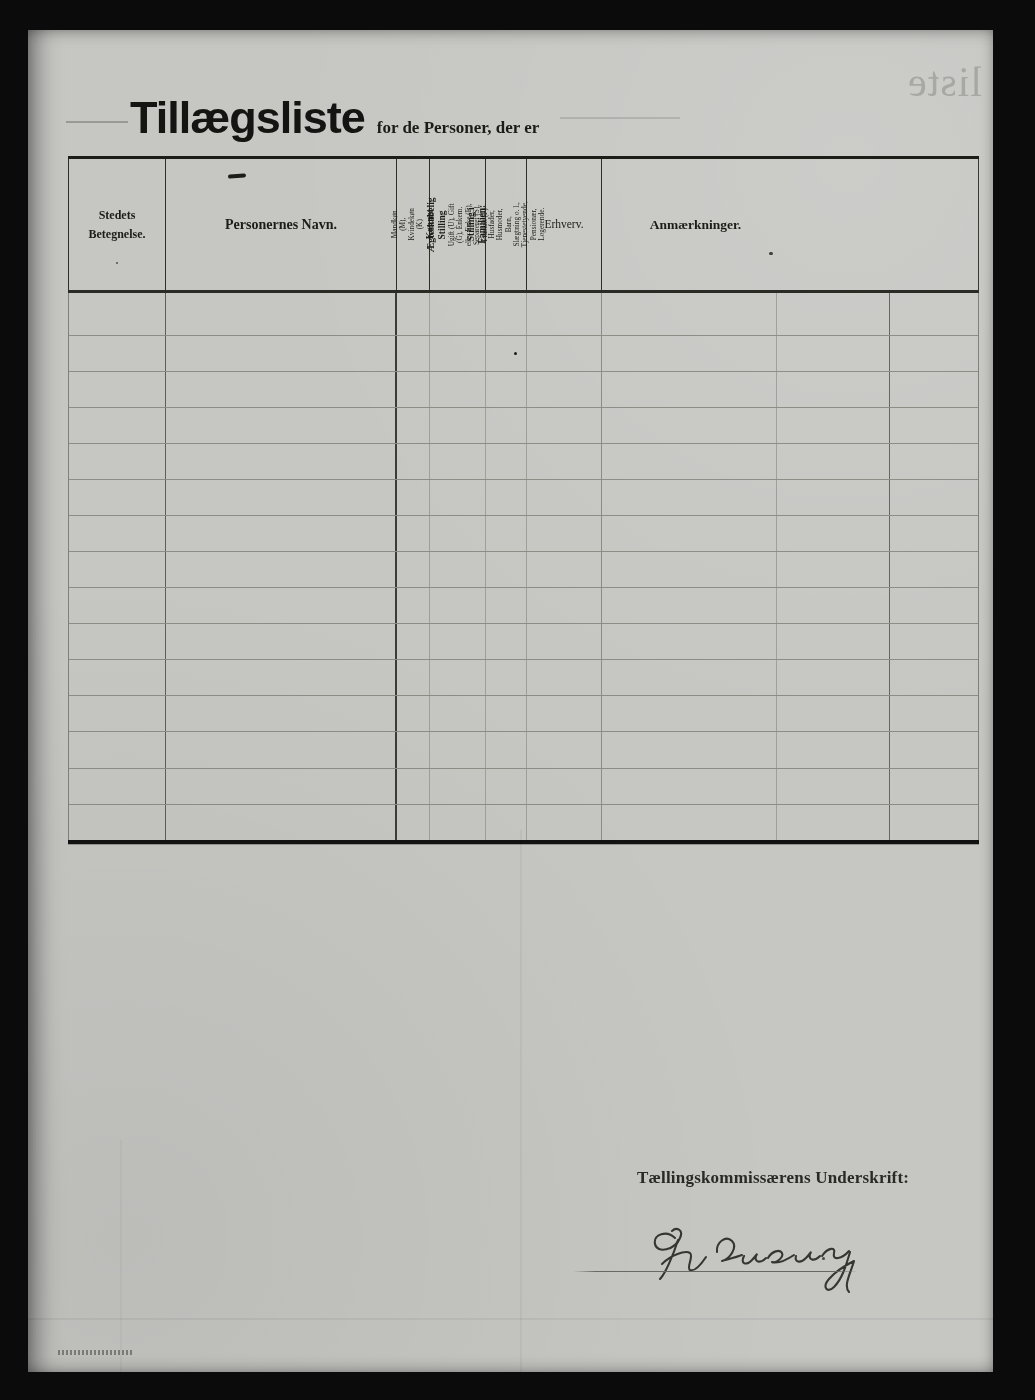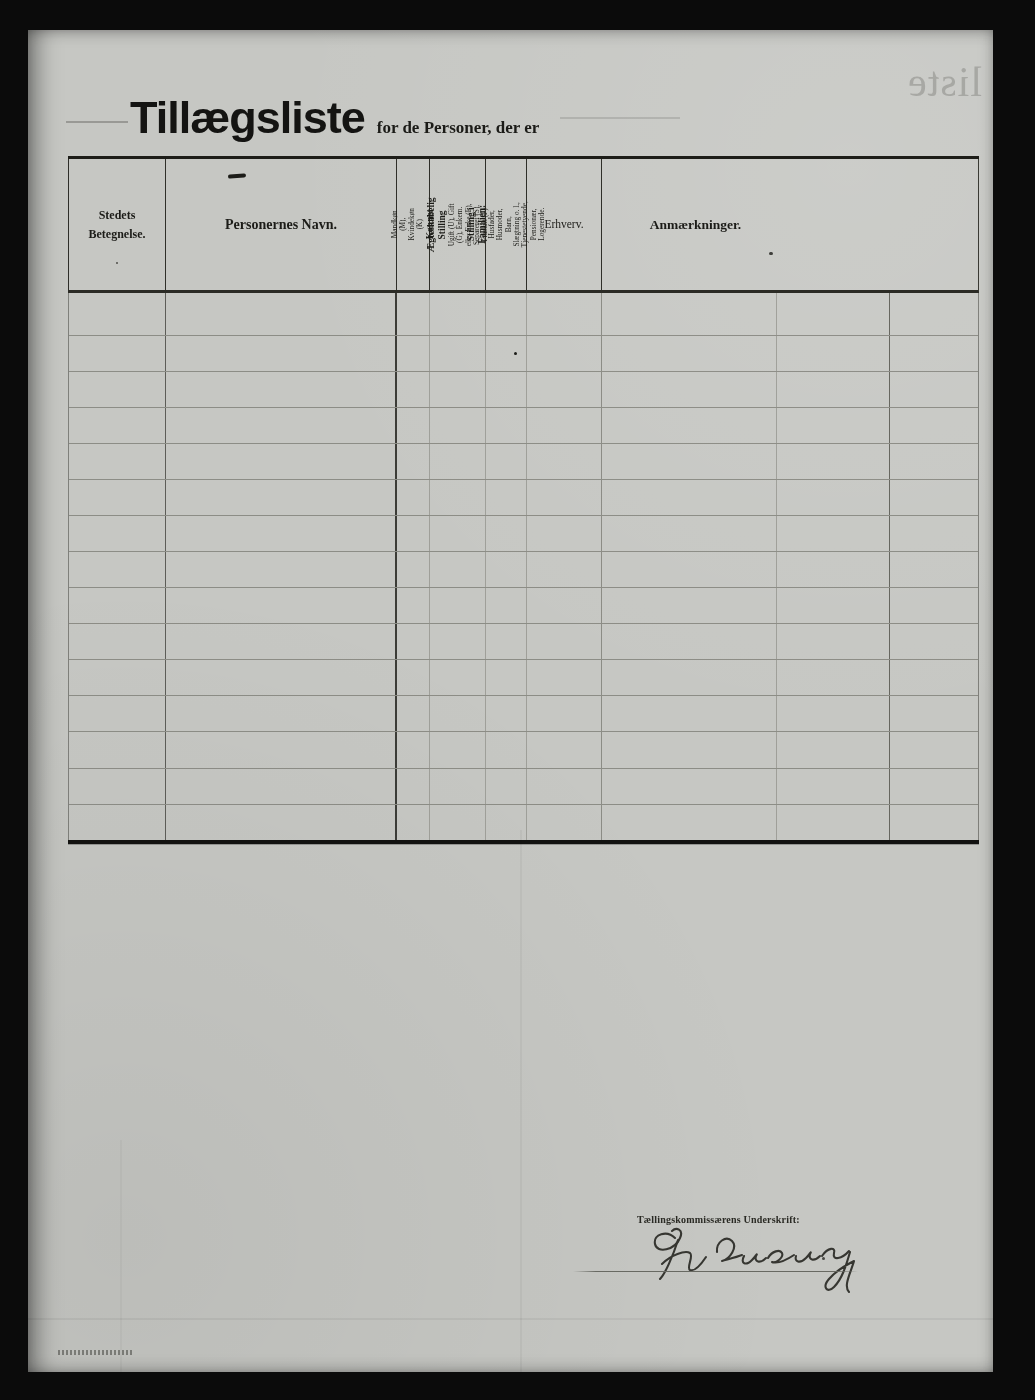--- a/index.html
+++ b/index.html
@@ -47,21 +47,21 @@
   .trow:first-child{height:41.8px;}
   .trow:not(:last-child){border-bottom:1px solid rgba(92,92,84,.55);}
   .tcell{border-right:1px solid rgba(120,120,112,.5);}
   .tcell.c1{border-right-color:rgba(58,58,52,.75);}
   .tcell.c2{border-right:2px solid rgba(35,35,30,.85);}
   .tcell.c6{border-right-color:rgba(100,100,92,.6);}
   .tcell.c8{border-right-color:rgba(70,70,62,.75);}
   .tcell.c9{border-right:none;}
   .tbottom{height:4.5px;background:#121210;box-shadow:0 1px 0 rgba(0,0,0,.25);}
   
-  .sig-label{position:absolute;left:637px;top:1214px;font-size:10px;font-weight:bold;
+  .sig-label{position:absolute;left:637px;top:1168px;font-size:17px;font-weight:bold;
         color:#2a2a24;filter:blur(.2px);letter-spacing:.2px;}
   .sig-svg{position:absolute;left:645px;top:1222px;}
   .sig-line{position:absolute;left:573px;top:1271px;width:285px;height:1.4px;
         background:linear-gradient(90deg,transparent,#686962 8%,#686962 92%,transparent);}
   .visually-hidden{position:absolute;width:1px;height:1px;overflow:hidden;clip:rect(0 0 0 0);white-space:nowrap;}
   
   .printer-mark{position:absolute;left:58px;top:1350px;width:74px;height:5px;opacity:.55;filter:blur(.4px);
         background:repeating-linear-gradient(90deg,#44443f 0 2px,transparent 2px 4px);}
   .crease-h{position:absolute;left:28px;top:1318px;width:965px;height:2px;background:rgba(0,0,0,.05);}
   .crease-v1{position:absolute;left:520px;top:830px;width:2px;height:542px;background:rgba(0,0,0,.04);}

